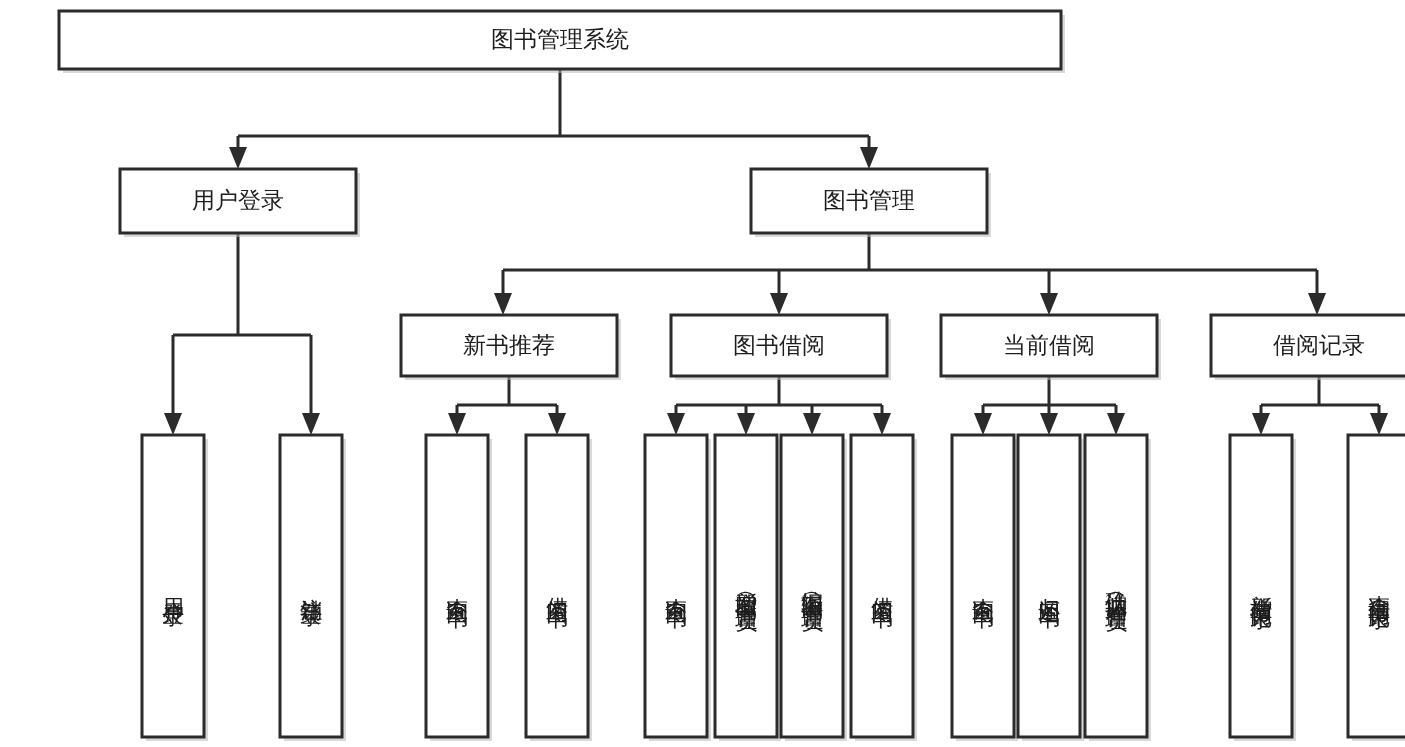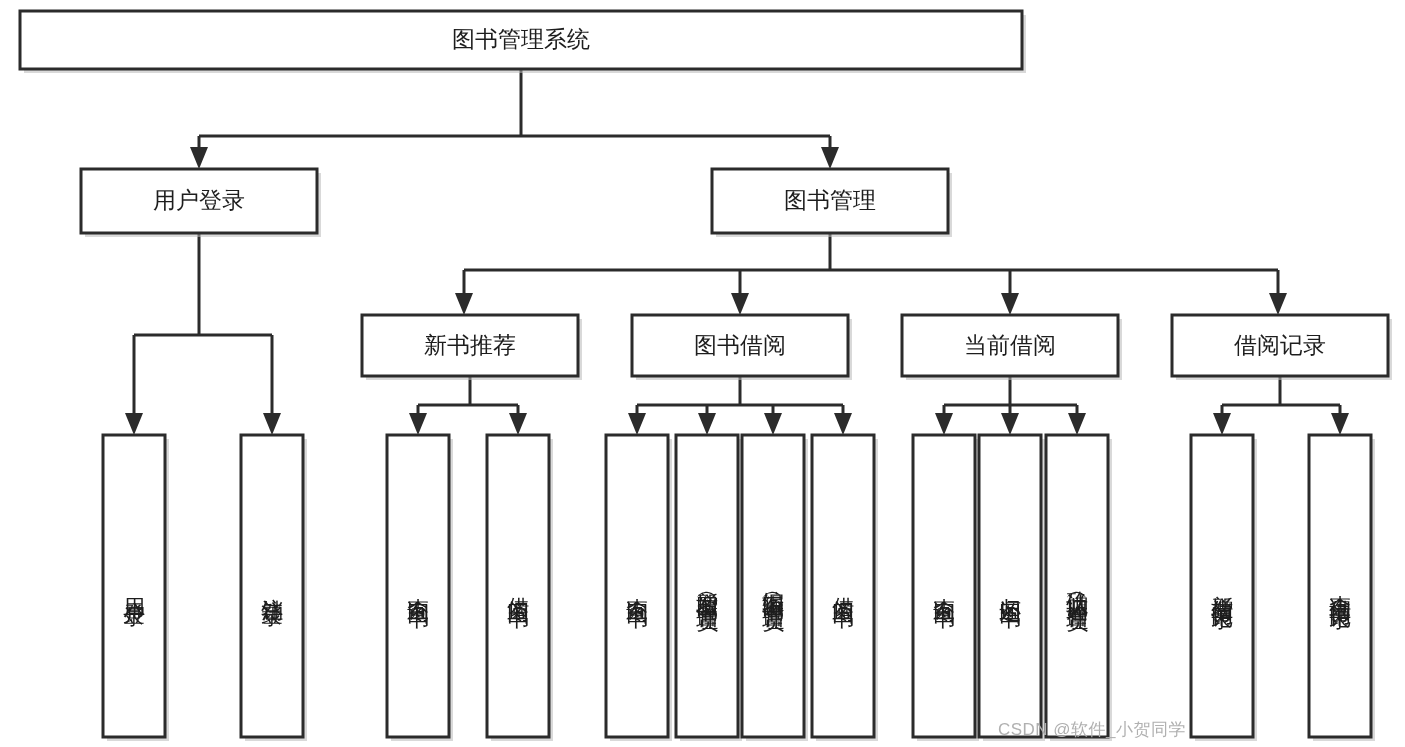--- a/index.html
+++ b/index.html
@@ -1,21 +1,21 @@
 <!DOCTYPE html>
 <html><head>
 <meta charset="utf-8">
 <title>图书管理系统 功能结构图</title>
 <style>
   html,body{margin:0;padding:0;background:#ffffff;}
   body{
     font-family:"Liberation Sans","DejaVu Sans",sans-serif;
     width:1405px;height:747px;overflow:hidden;position:relative;
   }
-  #diagram-root{position:relative;width:1194px;height:747px;background:#fff;}
+  #diagram-root{position:relative;width:1194px;height:747px;background:#fff;margin-left:39px;}
   svg#diagram-svg{position:absolute;left:0;top:0;width:1405px;height:747px;display:block;}
 
   .node-rect{fill:#ffffff;stroke:#2b2b2b;stroke-width:3;}
   .node-shadow{fill:#b9b9b9;opacity:.55;}
   .connector{stroke:#2b2b2b;stroke-width:3;fill:none;stroke-linecap:butt;}
   .arrow-head{fill:#2b2b2b;stroke:none;}
 
   .node-label{
     font-family:"Liberation Sans","DejaVu Sans",sans-serif;
     fill:#1d1d1d;
@@ -174,14 +174,13 @@
       <div class="vlabel" style="left: 676px; top: 435px; width: 62px; height: 302px;">新增图书（管理员）</div>
       <div class="vlabel" style="left: 742px; top: 435px; width: 62px; height: 302px;">编辑图书（管理员）</div>
       <div class="vlabel" style="left: 812px; top: 435px; width: 62px; height: 302px;">借阅图书</div>
       <div class="vlabel" style="left: 913px; top: 435px; width: 62px; height: 302px;">查询图书</div>
       <div class="vlabel" style="left: 979px; top: 435px; width: 62px; height: 302px;">归还图书</div>
       <div class="vlabel" style="left: 1046px; top: 435px; width: 62px; height: 302px;">确认归还（管理员）</div>
       <div class="vlabel" style="left: 1191px; top: 435px; width: 62px; height: 302px;">新增借阅记录</div>
       <div class="vlabel" style="left: 1309px; top: 435px; width: 62px; height: 302px;">查询借阅记录</div>
     </div>
 
-  <div class="watermark">CSDN @软件_小贺同学</div>
 </div>
 
 </body></html>

